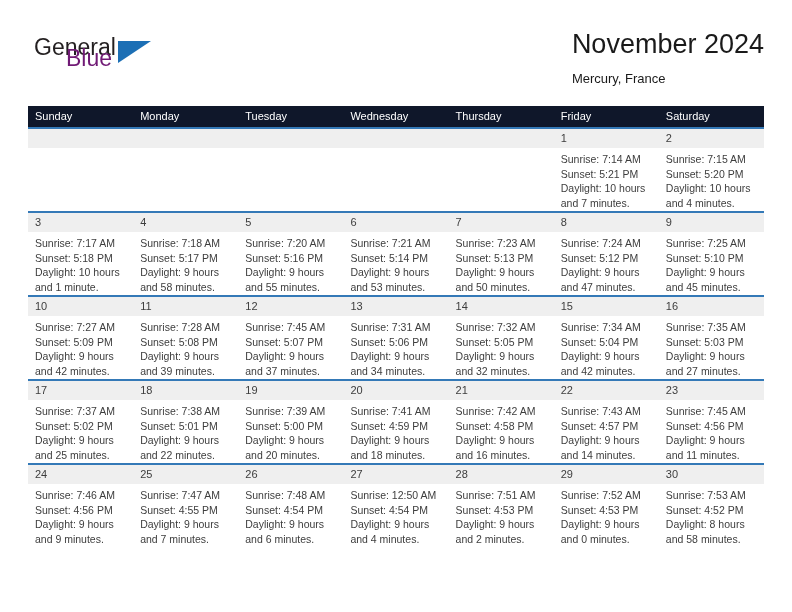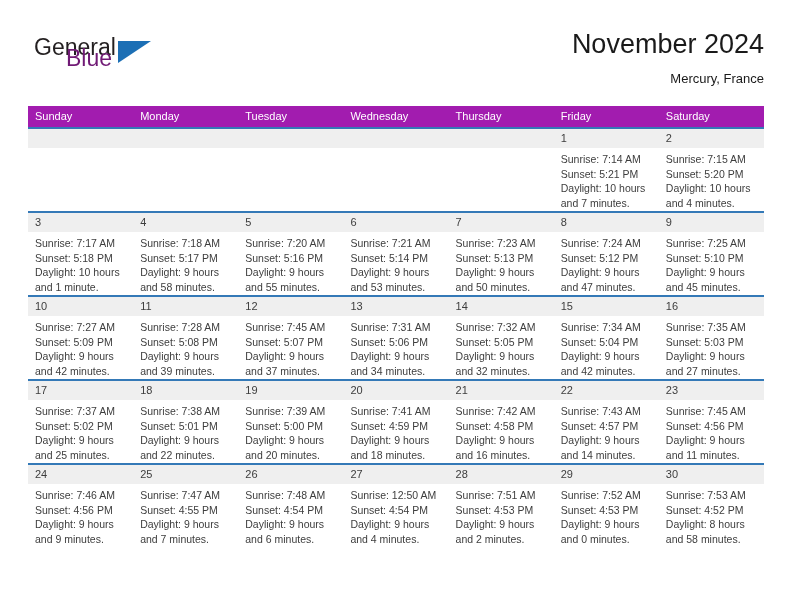--- a/index.html
+++ b/index.html
@@ -62,21 +62,20 @@
     height: 0;
     border-top: 0 solid transparent;
     border-left: 33px solid #1c6fb5;
     border-bottom: 22px solid transparent;
   }
 
   .title-block {
     position: absolute;
     right: 0;
     top: 0;
-    text-align: right;
   }
   .cal-title {
     font-size: 27px;
     color: #1a1a1a;
     font-weight: normal;
     line-height: 32px;
     white-space: nowrap;
   }
   .cal-sub {
     font-size: 13px;
@@ -92,21 +91,21 @@
     left: 28px;
     top: 106px;
     width: 736px;
   }
   .cal table {
     border-collapse: collapse;
     width: 736px;
     table-layout: fixed;
   }
   th.dow {
-    background: #a21caf;
+    background: #0f172a;
     color: #ffffff;
     font-size: 11px;
     font-weight: normal;
     text-align: left;
     padding: 4px 0 4px 7px;
     height: 13px;
     line-height: 13px;
     border: none;
   }
   td.cell {

